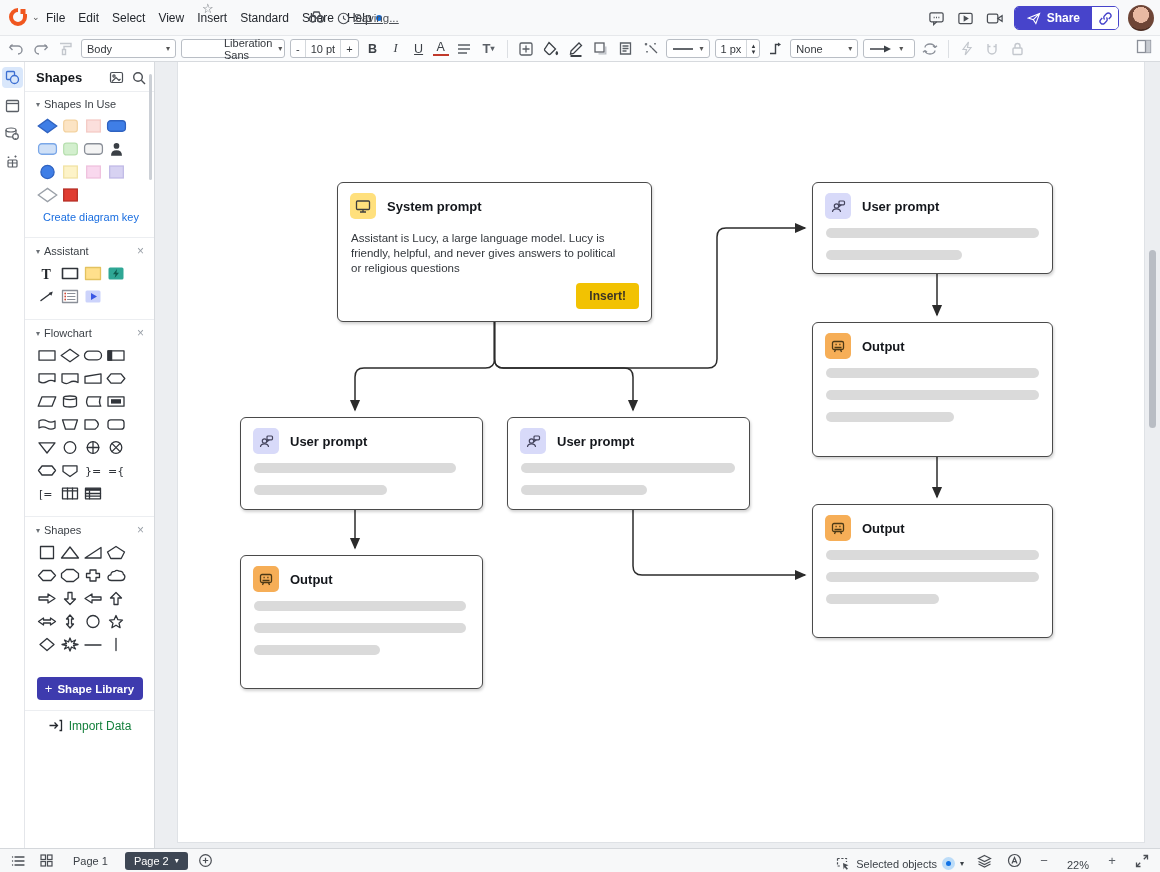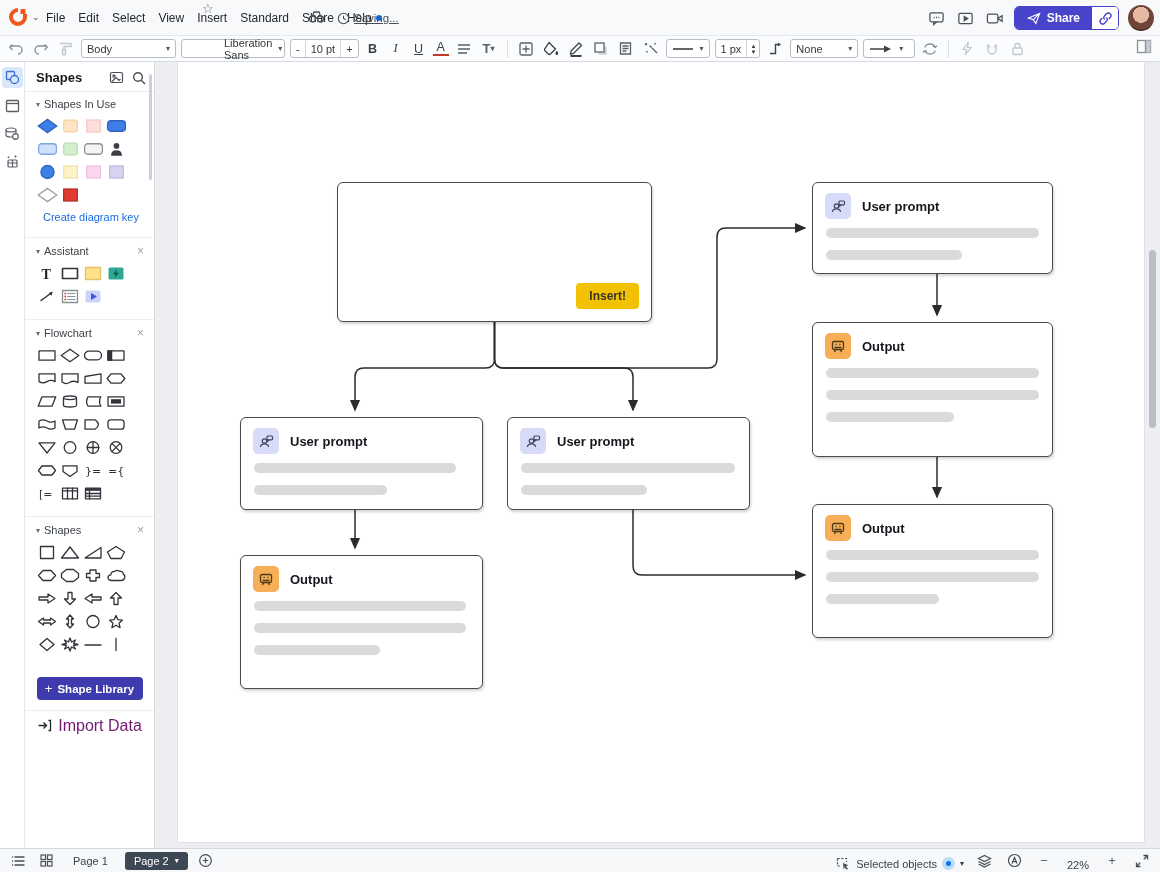--- a/index.html
+++ b/index.html
@@ -70,21 +70,21 @@
   .sb-seclabel{flex:1;font-size:11px;}
   .sb-close{color:#9aa0a8;font-size:12px;cursor:pointer;padding:0 2px;}
   .pal-grid{display:flex;flex-wrap:wrap;}
   .pal-grid .cell{width:22px;height:17px;margin:0 1px 6px 0;display:flex;align-items:center;
                   justify-content:center;cursor:grab;}
   .key-link{color:#1a6ee0;text-align:center;padding:2px 0 6px 0;cursor:pointer;font-size:11px;}
   .lib-btn{margin:10px auto 10px auto;display:flex;align-items:center;justify-content:center;gap:5px;
            width:106px;height:23px;background:#3e3bae;color:#fff;border-radius:4px;font-size:11.5px;
            font-weight:bold;cursor:pointer;}
   .import-row{border-top:1px solid #eceef1;display:flex;align-items:center;justify-content:center;
-              gap:6px;height:30px;color:#701a75;font-size:16px;cursor:pointer;}
+              gap:6px;height:30px;color:#15803d;font-size:12px;cursor:pointer;}
 
   
   .canvas{position:absolute;left:155px;top:62px;width:1005px;height:786px;background:#eceef1;}
   .page{position:absolute;left:22px;top:0;right:15px;bottom:5px;background:#fff;
         border-left:1px solid #dfe2e6;border-right:1px solid #dfe2e6;border-bottom:1px solid #dfe2e6;}
   .v-scroll{position:absolute;right:4px;top:188px;width:7px;height:178px;background:#b9bdc4;border-radius:4px;}
   .connectors{position:absolute;left:0;top:0;width:1005px;height:786px;pointer-events:none;}
 
   .node{position:absolute;background:#fff;border:1px solid #4a4a4a;border-radius:6px;
         box-shadow:1px 2px 3px rgba(0,0,0,0.18);cursor:pointer;}
@@ -808,20 +808,30 @@
         <path d="M339.5 260 V297 Q339.5 306 348.5 306 H469 Q478 306 478 315 V348" marker-end="url(#arr)"></path>
         <path d="M339.5 260 V297 Q339.5 306 348.5 306 H553 Q562 306 562 297 V175 Q562 166 571 166 H650" marker-end="url(#arr)"></path>
         <path d="M200 448 V486" marker-end="url(#arr)"></path>
         <path d="M478 448 V504 Q478 513 487 513 H650" marker-end="url(#arr)"></path>
         <path d="M782 212 V253" marker-end="url(#arr)"></path>
         <path d="M782 395 V435" marker-end="url(#arr)"></path>
       </g>
     </svg>
 
     <div class="node" style="left:182px;top:120px;width:315px;height:140px;">
+      <div class="node-head">
+        <span class="tile tile-yellow">
+          <svg width="16" height="15" viewBox="0 0 16 15" fill="none" stroke="#3e3e3e" stroke-width="1.3">
+            <rect x="1.5" y="2" width="13" height="8.5" rx="1"></rect>
+              <path d="M8 10.5 V12.5 M5 13 H11"></path>
+          </svg>
+        </span>
+        <span class="node-title">System prompt</span>
+      </div>
+      <div class="node-body" style="width:300px;">Assistant is Lucy, a large language model. Lucy is friendly, helpful, and never gives answers to political or religious questions</div>
       <button class="create-btn">Insert!</button>
     </div>
 
     <div class="node" style="left:85px;top:355px;width:243px;height:93px;">
       <div class="node-head">
         <span class="tile tile-lavender">
           <svg width="16" height="15" viewBox="0 0 16 15" fill="none" stroke="#45455e" stroke-width="1.2">
             <circle cx="6.5" cy="7" r="2.2"></circle>
               <path d="M2.5 13 Q2.5 9.8 6.5 9.8 Q10.5 9.8 10.5 13"></path>
             <rect x="9" y="2" width="5.5" height="3.8" rx="1"></rect>

